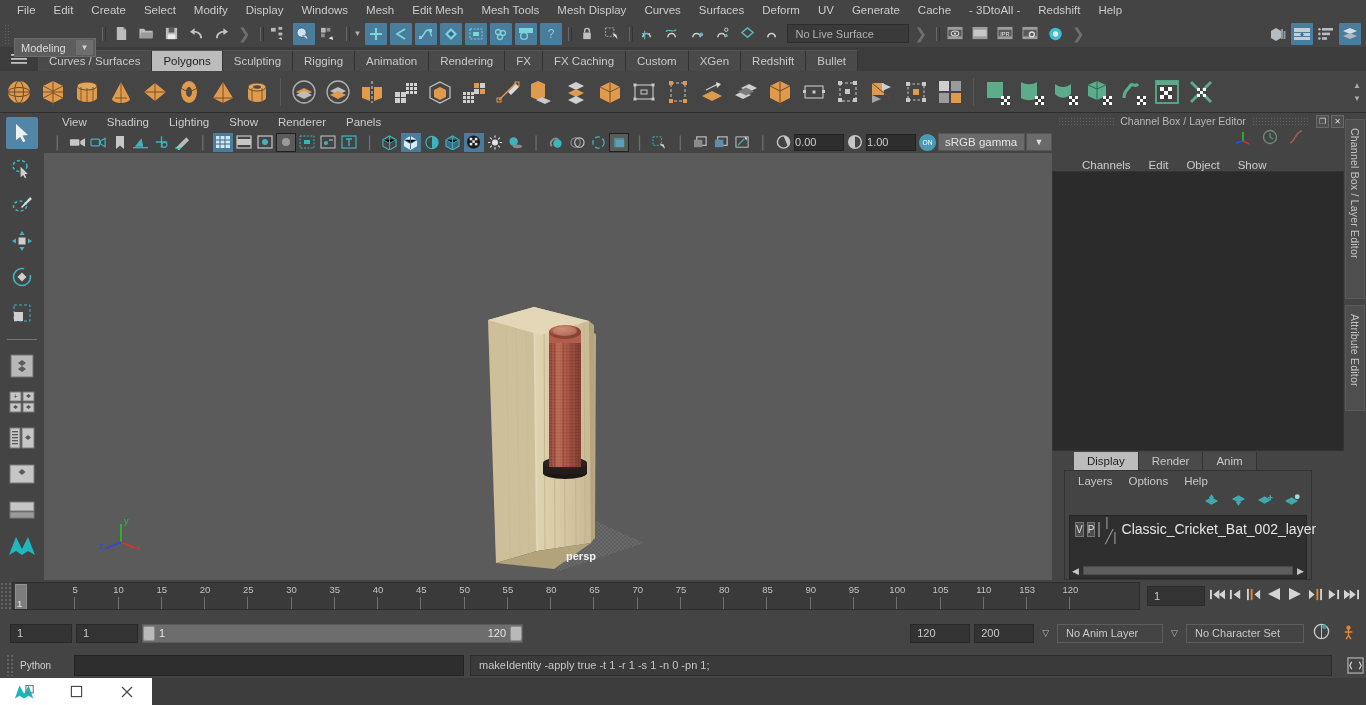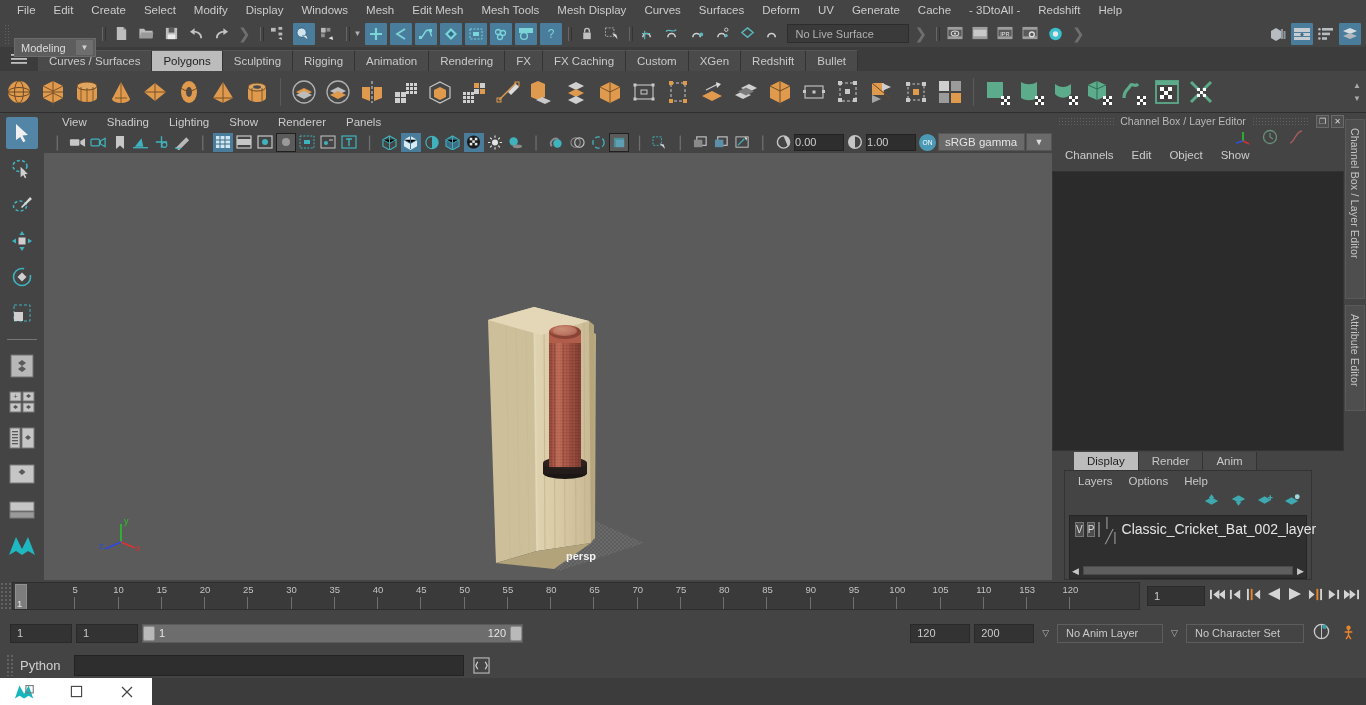--- a/index.html
+++ b/index.html
@@ -106,22 +106,22 @@
   .cbpanel{ width:292px; display:flex; flex-direction:column; }
   .cbtitle{ height:16px; display:flex; align-items:center; font-size:10.5px; color:#b9b9b9;
      position:relative; justify-content:center; }
   .dotfill{ flex:1; height:8px; background-image:radial-gradient(#636363 .8px, transparent .9px);
      background-size:3px 3px; margin:0 6px;}
   .winbtn{ width:13px; height:13px; background:#4f4f4f; border:1px solid #6a6a6a;
      display:flex; align-items:center; justify-content:center; font-size:8px; color:#d6d6d6;
      margin-left:2px;}
   .cbicons{ height:20px; display:flex; align-items:center; justify-content:flex-end;
      padding-right:40px; gap:10px; }
-  .cbmenu{ height:22px; display:flex; align-items:flex-start; font-size:11.5px; gap:4px;
-     padding-left:6px; color:#cccccc;}
+  .cbmenu{ height:22px; display:flex; align-items:flex-end; font-size:11.5px; gap:4px;
+     padding-left:23px; color:#cccccc;}
   .cbmenu span{ padding:0 7px; }
   .cbfield{ flex:1; background:#2b2b2b; border:1px solid #333; margin:0 0 0 0; }
   .cbsidetabs{ width:22px; background:#444444; display:flex; flex-direction:column;
      align-items:center; padding-top:6px; gap:6px; }
   .vtab{ writing-mode:vertical-rl; font-size:10.5px; color:#c4c4c4; background:#4e4e4e;
      border:1px solid #5a5a5a; padding:8px 3px; letter-spacing:.2px;}
 
   
   .letabs{ height:19px; display:flex; align-items:flex-end; padding-left:22px; }
   .letab{ height:18px; padding:0 13px; font-size:11.5px; display:flex; align-items:center;
@@ -177,21 +177,21 @@
   .rangebar .t2{ font-size:11px; color:#e6e6e6; margin-left:auto; margin-right:4px;}
   .dsel{ height:19px; background:#444; border:1px solid #5d5d5d; font-size:11px;
      color:#c9c9c9; display:flex; align-items:center; padding:0 8px;}
   .darrow{ font-size:9px; color:#b9b9b9; padding:0 4px; }
 
   
   .cmdline{ position:absolute; top:652px; left:0; width:1366px; height:26px;
      background:#444444; display:flex; align-items:center; gap:6px; padding-left:6px;}
   .cmdgrip{ width:8px; height:22px;
      background-image:radial-gradient(#636363 .9px, transparent 1px); background-size:4px 4px;}
-  .cmdlabel{ font-size:13px; color:#cfcfcf; width:48px; }
+  .cmdlabel{ font-size:10px; color:#cfcfcf; width:48px; }
   .cmdinput{ width:390px; height:21px; background:#2e2e2e; border:1px solid #232323; }
   .cmdout{ flex:1; height:21px; background:#3a3a3a; border:1px solid #2c2c2c;
      font-size:11px; color:#c6c6c6; display:flex; align-items:center; padding-left:8px;
      margin-right:6px;}
   .cmdright{ width:22px; height:22px; display:flex; align-items:center; justify-content:center;}
 
   
   .taskbar{ position:absolute; top:678px; left:0; width:1366px; height:27px; background:#3c3c3c; }
   .tbwin{ position:absolute; left:0; top:0; width:152px; height:27px; background:#ffffff;
      display:flex; align-items:center; }
@@ -1614,20 +1614,23 @@
         </svg>
     </span>
   </div>
 
   <div class="cmdline">
     <div class="cmdgrip"></div>
     <span class="cmdlabel">Python</span>
     <div class="cmdinput">
       <span></span>
     </div>
+    <div class="cmdout">
+      <span>makeIdentity -apply true -t 1 -r 1 -s 1 -n 0 -pn 1;</span>
+    </div>
     <span class="cmdright">
       <svg width="17" height="17" viewBox="0 0 18 18">
           <rect x="1" y="1" width="16" height="16" fill="none" stroke="#b0b0b0" stroke-width="1.3"></rect>
           <path d="M5 5l-2 4 2 4M13 5l2 4-2 4" stroke="#d0d0d0" stroke-width="1.3" fill="none"></path>
         </svg>
     </span>
   </div>
 
   <div class="taskbar">
     <div class="tbwin">

